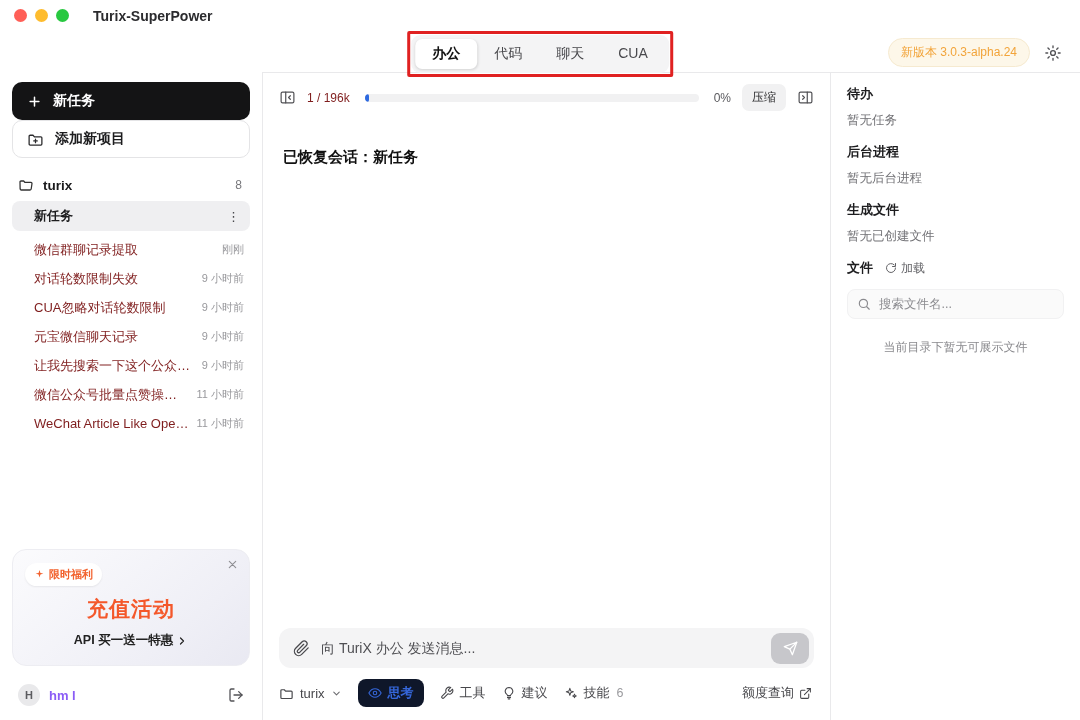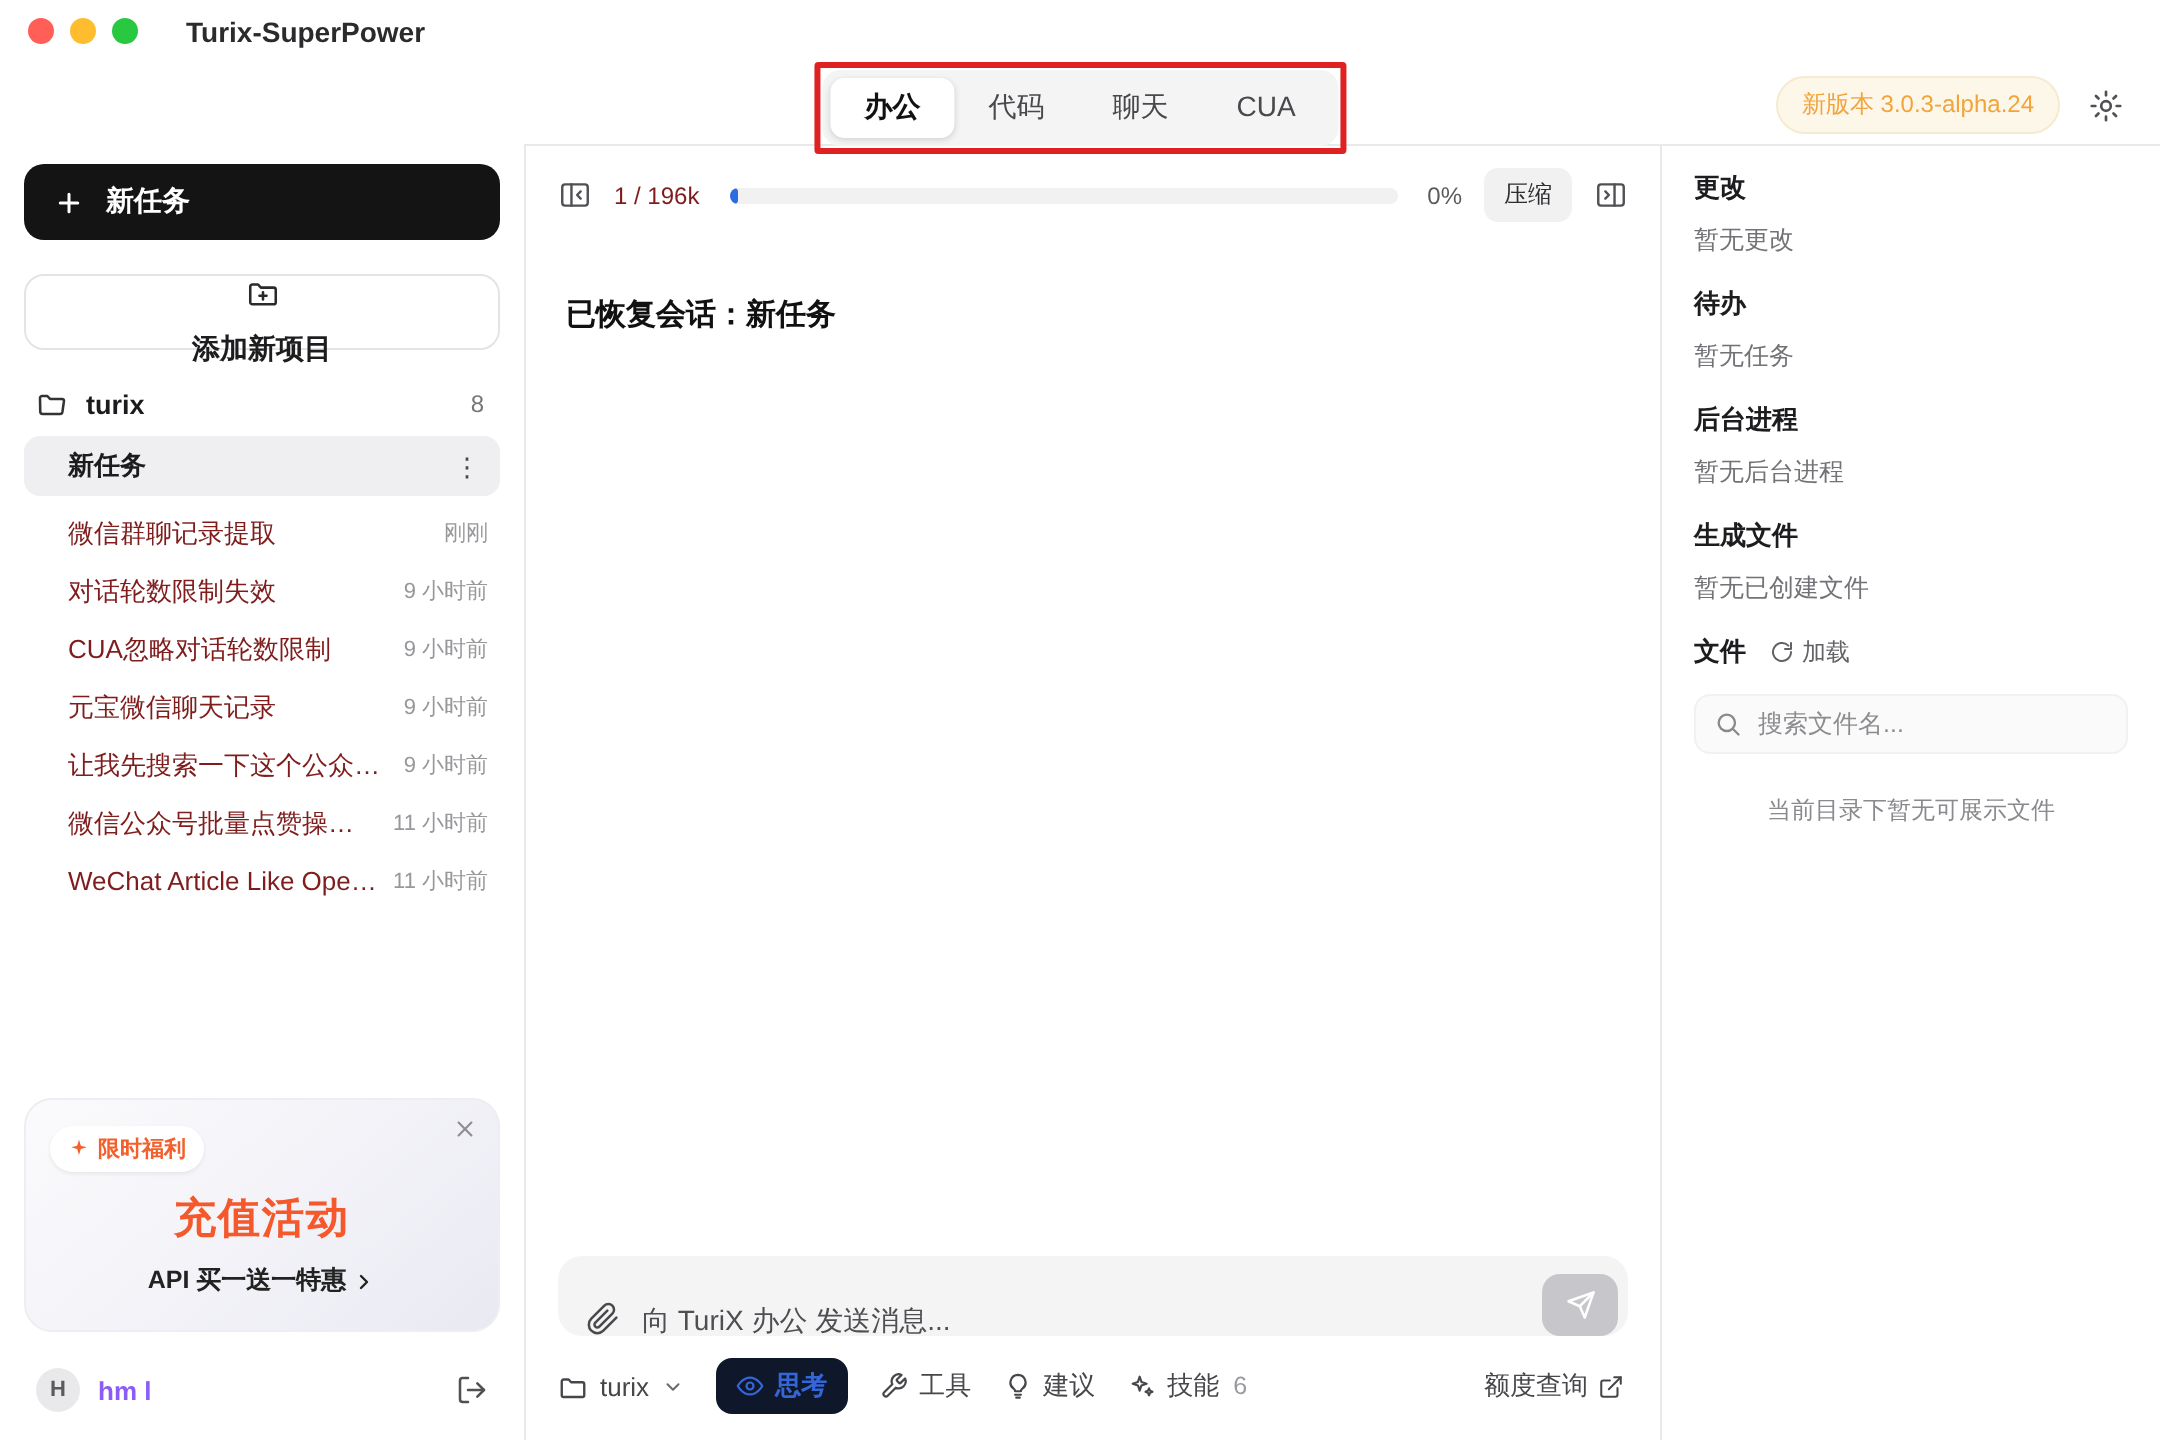--- a/index.html
+++ b/index.html
@@ -38,22 +38,22 @@
   
   .body-row { flex: 1; display: flex; min-height: 0; }
 
   
   .sidebar { width: 263px; flex: 0 0 auto; border-right: 1px solid #e9e9eb; display: flex; flex-direction: column; padding: 10px 12px 12px; }
   .btn-new-task {
     background: #141415; color: #fff; border-radius: 10px; height: 38px; border: none;
     display: flex; align-items: center; gap: 11px; padding: 0 15px; font-size: 14px; font-weight: 700; cursor: pointer;
   }
   .btn-add-project {
-    margin-top: 17px; background: #fff; color: #1d1d1f; border: 1px solid #e4e4e6; border-radius: 10px; height: 38px;
-    display: flex; align-items: center; gap: 11px; padding: 0 14px; font-size: 14px; font-weight: 600; cursor: pointer; flex-direction: column;
+    margin-top: 0; background: #fff; color: #1d1d1f; border: 1px solid #e4e4e6; border-radius: 10px; height: 38px;
+    display: flex; align-items: center; gap: 11px; padding: 0 14px; font-size: 14px; font-weight: 600; cursor: pointer;
   }
   .project-row { margin-top: 15px; display: flex; align-items: center; gap: 9px; padding: 4px 8px 8px 6px; }
   .project-name { font-size: 13.5px; font-weight: 700; color: #1b1b1d; }
   .project-count { margin-left: auto; font-size: 12px; color: #77777b; }
   .task-selected {
     background: #efeff1; border-radius: 8px; height: 30px; display: flex; align-items: center;
     padding: 0 10px 0 22px; cursor: pointer;
   }
   .task-selected .label { font-size: 13px; font-weight: 600; color: #1c1c1e; }
   .kebab { margin-left: auto; color: #49494d; font-size: 13px; letter-spacing: 0; line-height: 1; }
@@ -88,21 +88,21 @@
   .pages { font-size: 12px; color: #7f1d1d; white-space: nowrap; }
   .progress-track { flex: 1; height: 8px; background: #f1f1f2; border-radius: 99px; overflow: hidden; margin: 0 4px; }
   .progress-fill { height: 100%; background: #2e6ae0; border-radius: 99px; }
   .percent { font-size: 12px; color: #5a5a5e; }
   .compress-pill { background: #f1f1f2; border: none; border-radius: 7px; padding: 5px 10px; font-size: 12px; color: #2e2e30; cursor: pointer; }
   .restored-msg { margin: 29px 20px 0; font-size: 15px; font-weight: 700; color: #111; }
   .main-spacer { flex: 1; }
 
   .composer {
     margin: 0 16px; background: #f4f4f5; border-radius: 12px; height: 40px;
-    display: flex; align-items: flex-end; gap: 11px; padding: 0 5px 0 14px;
+    display: flex; align-items: center; gap: 11px; padding: 0 5px 0 14px;
   }
   .composer-input { flex: 1; border: none; background: transparent; outline: none; font-size: 14px; color: #222; font-family: inherit; }
   .composer-input::placeholder { color: #4f4f53; opacity: 1; }
   .send-btn { width: 38px; height: 31px; border: none; border-radius: 9px; background: #c7c7cb; color: #fff; display: flex; align-items: center; justify-content: center; cursor: pointer; }
 
   .composer-toolbar { display: flex; align-items: center; gap: 16px; padding: 11px 18px 13px 16px; }
   .tb-item { display: flex; align-items: center; gap: 6px; font-size: 13px; color: #47474b; cursor: pointer; white-space: nowrap; }
   .tb-item.pill-active { background: #0f172a; color: #3566d8; border-radius: 8px; padding: 5px 10px; font-weight: 600; }
   .tb-count { color: #9a9a9e; font-size: 12.5px; margin-left: 1px; }
   .tb-right { margin-left: auto; display: flex; align-items: center; gap: 5px; font-size: 13px; color: #47474b; cursor: pointer; }
@@ -366,24 +366,20 @@
               <path d="M15 3h6v6"></path>
               <path d="M10 14L21 3"></path>
           </svg>
         </span>
       </span>
     </div>
   </div>
 
   <div class="right-panel">
     <div class="rp-section">
-      <div class="rp-title">更改</div>
-      <div class="rp-empty">暂无更改</div>
-    </div>
-    <div class="rp-section">
       <div class="rp-title">待办</div>
       <div class="rp-empty">暂无任务</div>
     </div>
     <div class="rp-section">
       <div class="rp-title">后台进程</div>
       <div class="rp-empty">暂无后台进程</div>
     </div>
     <div class="rp-section">
       <div class="rp-title">生成文件</div>
       <div class="rp-empty">暂无已创建文件</div>

